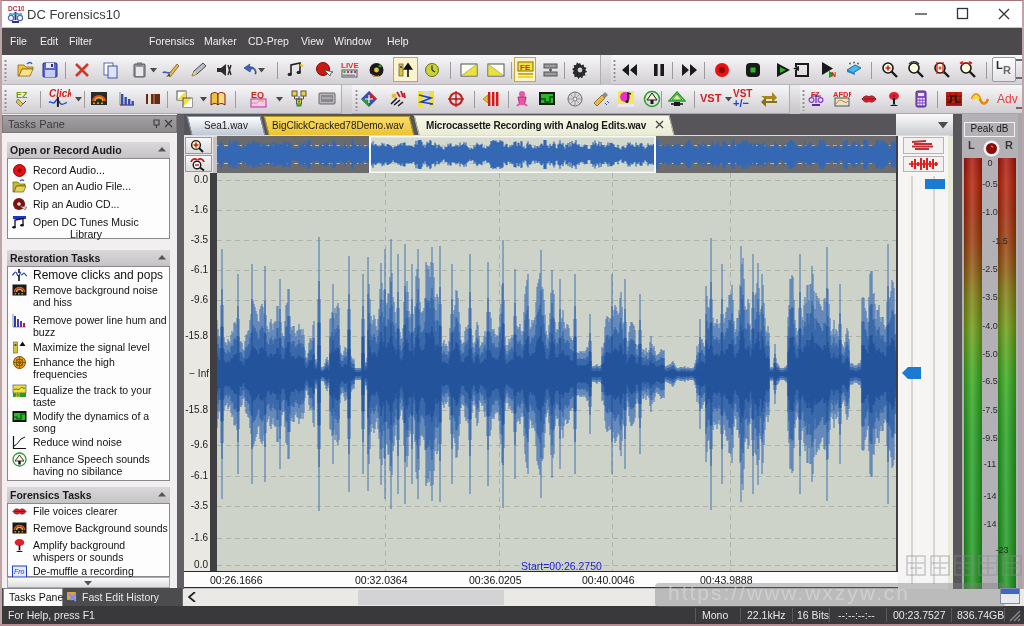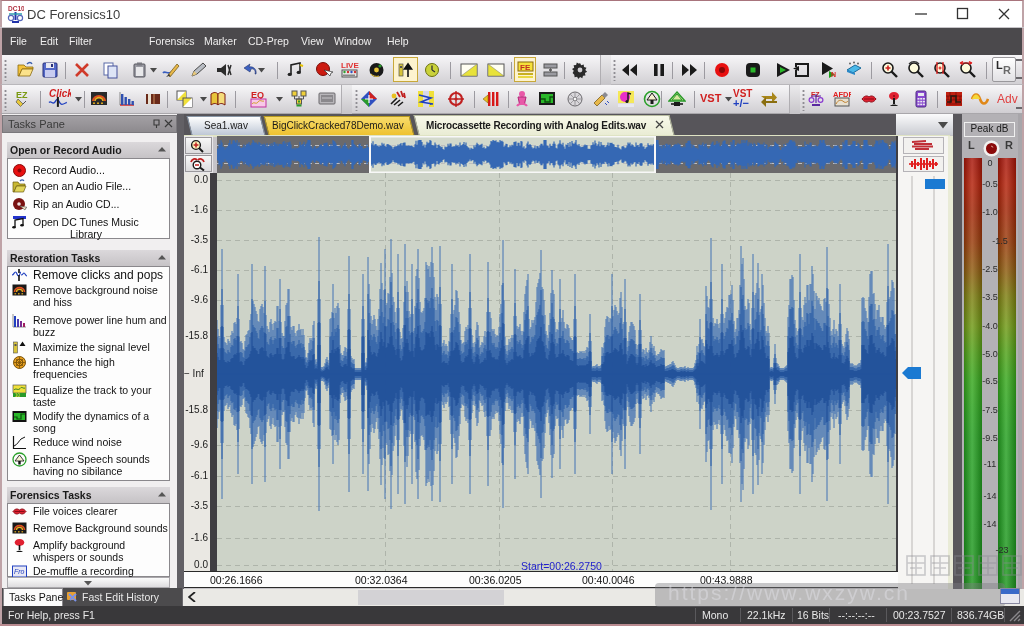--- a/index.html
+++ b/index.html
@@ -469,21 +469,21 @@
 <div style="position:absolute;left:184px;top:234px;width:24px;text-align:right;font-size:10px;color:#1a1a1a;">-3.5</div>
 <div style="position:absolute;left:184px;top:264px;width:24px;text-align:right;font-size:10px;color:#1a1a1a;">-6.1</div>
 <div style="position:absolute;left:184px;top:294px;width:24px;text-align:right;font-size:10px;color:#1a1a1a;">-9.6</div>
 <div style="position:absolute;left:184px;top:330px;width:24px;text-align:right;font-size:10px;color:#1a1a1a;">-15.8</div>
 <div style="position:absolute;left:184px;top:404px;width:24px;text-align:right;font-size:10px;color:#1a1a1a;">-15.8</div>
 <div style="position:absolute;left:184px;top:439px;width:24px;text-align:right;font-size:10px;color:#1a1a1a;">-9.6</div>
 <div style="position:absolute;left:184px;top:470px;width:24px;text-align:right;font-size:10px;color:#1a1a1a;">-6.1</div>
 <div style="position:absolute;left:184px;top:500px;width:24px;text-align:right;font-size:10px;color:#1a1a1a;">-3.5</div>
 <div style="position:absolute;left:184px;top:532px;width:24px;text-align:right;font-size:10px;color:#1a1a1a;">-1.6</div>
 <div style="position:absolute;left:184px;top:559px;width:24px;text-align:right;font-size:10px;color:#1a1a1a;">0.0</div>
-<div style="position:absolute;left:184px;top:368px;width:25px;text-align:left;font-size:10px;color:#1a1a1a;">− Inf</div>
+<div style="position:absolute;left:184px;top:368px;width:25px;text-align:right;font-size:10px;color:#1a1a1a;">− Inf</div>
 <div style="position:absolute;left:210px;top:173px;width:7px;height:398px;background:#3f3e42;"></div>
 <svg class="ab" style="left:217px;top:173px" width="680" height="398" viewBox="217 173 680 398">
     <rect x="217" y="173" width="680" height="398" fill="#cdd3c8"></rect>
 <path d="M217 180.5H897M217 210.5H897M217 240.5H897M217 270.5H897M217 300.5H897M217 336.5H897M217 410.5H897M217 445.5H897M217 476.5H897M217 506.5H897M217 538.5H897M217 565.5H897" stroke="#aeb4aa" stroke-dasharray="5 4" stroke-width="1" fill="none"></path>
 <path d="M385.5 173V571M499.5 173V571M612.5 173V571M730.5 173V571" stroke="#aeb4aa" stroke-dasharray="5 4" stroke-width="1" fill="none"></path>
 <path d="M217 374H897" stroke="#2e5f9f" stroke-width="1"></path>
 <path d="M217 320V428M218 329V419M219 336V412M220 338V410M221 305V443M222 249V499M223 305V443M224 337V411M225 342V406M226 343V405M227 345V403M228 339V409M229 341V407M230 343V405M231 335V413M232 331V417M233 333V415M234 323V425M235 322V426M236 324V424M237 318V430M238 274V474M239 319V429M240 342V406M241 341V407M242 343V405M243 349V399M244 350V398M245 341V407M246 335V413M247 334V414M248 331V417M249 330V418M250 320V428M251 314V434M252 264V484M253 301V447M254 304V444M255 307V441M256 311V437M257 314V434M258 321V427M259 322V426M260 309V439M261 306V442M262 304V444M263 307V441M264 313V435M265 266V482M266 315V433M267 326V422M268 329V419M269 332V416M270 322V426M271 319V429M272 324V424M273 330V418M274 323V425M275 321V427M276 322V426M277 306V442M278 306V442M279 321V427M280 279V469M281 322V426M282 333V415M283 336V412M284 336V412M285 321V427M286 305V443M287 303V445M288 289V459M289 289V459M290 316V432M291 327V421M292 330V418M293 326V422M294 326V422M295 333V415M296 336V412M297 331V417M298 330V418M299 324V424M300 330V418M301 329V419M302 335V413M303 329V419M304 335V413M305 350V398M306 357V391M307 358V390M308 353V395M309 343V405M310 338V410M311 340V408M312 338V410M313 325V423M314 321V427M315 360V388M316 359V389M317 362V386M318 299V449M319 237V511M320 299V449M321 367V381M322 367V381M323 367V381M324 366V382M325 363V385M326 359V389M327 357V391M328 360V388M329 363V385M330 319V429M331 318V430M332 312V436M333 284V464M334 318V430M335 308V440M336 313V435M337 306V442M338 303V445M339 308V440M340 345V403M341 353V395M342 355V393M343 355V393M344 351V397M345 347V401M346 348V400M347 352V396M348 309V439M349 256V492M350 309V439M351 356V392M352 358V390M353 360V388M354 359V389M355 368V380M356 368V380M357 368V380M358 368V380M359 368V380M360 368V380M361 368V380M362 319V429M363 274V474M364 319V429M365 363V385M366 362V386M367 358V390M368 257V491M369 284V464M370 299V449M371 316V432M372 324V424M373 320V428M374 315V433M375 319V429M376 326V422M377 330V418M378 319V429M379 309V439M380 289V459M381 263V485M382 283V465M383 300V448M384 290V458M385 249V499M386 305V443M387 303V445M388 293V455M389 294V454M390 277V471M391 239V509M392 273V475M393 297V451M394 302V446M395 312V436M396 323V425M397 308V440M398 254V494M399 308V440M400 332V416M401 339V409M402 338V410M403 328V420M404 302V446M405 244V504M406 292V456M407 281V467M408 292V456M409 311V437M410 317V431M411 314V434M412 264V484M413 314V434M414 331V417M415 306V442M416 276V472M417 269V479M418 249V499M419 278V470M420 302V446M421 312V436M422 313V435M423 311V437M424 308V440M425 298V450M426 262V486M427 265V483M428 269V479M429 266V482M430 277V471M431 262V486M432 247V501M433 263V485M434 277V471M435 297V451M436 310V438M437 294V454M438 297V451M439 304V444M440 246V502M441 304V444M442 346V402M443 343V405M444 340V408M445 346V402M446 344V404M447 346V402M448 351V397M449 341V407M450 328V420M451 314V434M452 264V484M453 314V434M454 310V438M455 305V443M456 290V458M457 291V457M458 298V450M459 312V436M460 324V424M461 340V408M462 344V404M463 343V405M464 342V406M465 331V417M466 327V421M467 329V419M468 325V423M469 308V440M470 254V494M471 308V440M472 335V413M473 343V405M474 347V401M475 342V406M476 330V418M477 322V426M478 325V423M479 336V412M480 347V401M481 345V403M482 342V406M483 343V405M484 336V412M485 331V417M486 337V411M487 312V436M488 262V486M489 312V436M490 312V436M491 318V430M492 329V419M493 331V417M494 329V419M495 334V414M496 337V411M497 335V413M498 336V412M499 327V421M500 314V434M501 304V444M502 285V463M503 240V508M504 300V448M505 337V411M506 345V403M507 351V397M508 345V403M509 339V409M510 342V406M511 338V410M512 335V413M513 338V410M514 316V432M515 269V479M516 316V432M517 326V422M518 329V419M519 327V421M520 324V424M521 331V417M522 335V413M523 331V417M524 312V436M525 294V454M526 286V462M527 280V468M528 274V474M529 319V429M530 329V419M531 327V421M532 320V428M533 323V425M534 320V428M535 317V431M536 302V446M537 287V461M538 283V465M539 279V469M540 273V475M541 250V498M542 287V461M543 289V459M544 300V448M545 315V433M546 331V417M547 335V413M548 338V410M549 325V423M550 313V435M551 293V455M552 270V478M553 290V458M554 294V454M555 322V426M556 332V416M557 329V419M558 330V418M559 322V426M560 279V469M561 322V426M562 318V430M563 310V438M564 322V426M565 328V420M566 329V419M567 324V424M568 325V423M569 328V420M570 337V411M571 338V410M572 340V408M573 340V408M574 319V429M575 274V474M576 319V429M577 352V396M578 353V395M579 353V395M580 351V397M581 352V396M582 351V397M583 353V395M584 351V397M585 353V395M586 350V398M587 347V401M588 348V400M589 341V407M590 314V434M591 341V407M592 367V381M593 366V382M594 366V382M595 366V382M596 365V383M597 364V384M598 366V382M599 366V382M600 366V382M601 365V383M602 347V401M603 348V400M604 343V405M605 327V421M606 319V429M607 316V432M608 317V431M609 322V426M610 318V430M611 319V429M612 274V474M613 316V432M614 310V438M615 305V443M616 307V441M617 311V437M618 315V433M619 313V435M620 298V450M621 292V456M622 307V441M623 324V424M624 322V426M625 279V469M626 322V426M627 347V401M628 341V407M629 332V416M630 326V422M631 322V426M632 322V426M633 324V424M634 326V422M635 330V418M636 344V404M637 349V399M638 345V403M639 330V418M640 294V454M641 330V418M642 352V396M643 349V399M644 350V398M645 354V394M646 348V400M647 352V396M648 353V395M649 350V398M650 342V406M651 336V412M652 344V404M653 348V400M654 346V402M655 351V397M656 355V393M657 356V392M658 354V394M659 354V394M660 352V396M661 349V399M662 350V398M663 351V397M664 350V398M665 367V381M666 366V382M667 366V382M668 365V383M669 365V383M670 364V384M671 364V384M672 362V386M673 361V387M674 363V385M675 365V383M676 367V381M677 368V380M678 368V380M679 368V380M680 367V381M681 367V381M682 367V381M683 368V380M684 367V381M685 366V382M686 368V380M687 368V380M688 367V381M689 368V380M690 368V380M691 368V380M692 368V380M693 368V380M694 367V381M695 363V385M696 360V388M697 346V402M698 352V396M699 344V404M700 319V429M701 340V408M702 339V409M703 343V405M704 346V402M705 347V401M706 286V462M707 296V452M708 307V441M709 308V440M710 299V449M711 238V510M712 299V449M713 318V430M714 326V422M715 323V425M716 324V424M717 319V429M718 324V424M719 328V420M720 323V425M721 314V434M722 264V484M723 314V434M724 323V425M725 318V430M726 312V436M727 307V441M728 308V440M729 295V453M730 295V453M731 294V454M732 285V463M733 300V448M734 321V427M735 332V416M736 329V419M737 318V430M738 318V430M739 310V438M740 285V463M741 246V502M742 264V484M743 258V490M744 279V469M745 306V442M746 310V438M747 309V439M748 299V449M749 303V445M750 324V424M751 330V418M752 308V440M753 254V494M754 308V440M755 295V453M756 293V455M757 283V465M758 263V485M759 288V460M760 312V436M761 309V439M762 274V474M763 285V463M764 303V445M765 318V430M766 331V417M767 333V415M768 326V422M769 333V415M770 368V380M771 367V381M772 367V381M773 368V380M774 358V390M775 344V404M776 358V390M777 363V385M778 364V384M779 366V382M780 368V380M781 368V380M782 368V380M783 368V380M784 368V380M785 367V381M786 366V382M787 365V383M788 317V431M789 305V443M790 279V469M791 279V469M792 275V473M793 277V471M794 300V448M795 320V428M796 328V420M797 335V413M798 331V417M799 308V440M800 254V494M801 308V440M802 317V431M803 320V428M804 305V443M805 297V451M806 303V445M807 285V463M808 285V463M809 300V448M810 284V464M811 284V464M812 266V482M813 274V474M814 291V457M815 309V439M816 293V455M817 296V452M818 300V448M819 298V450M820 304V444M821 306V442M822 310V438M823 311V437M824 299V449M825 298V450M826 302V446M827 247V501M828 289V459M829 304V444M830 318V430M831 331V417M832 335V413M833 329V419M834 320V428M835 334V414M836 329V419M837 331V417M838 336V412M839 324V424M840 284V464M841 324V424M842 344V404M843 346V402M844 348V400M845 342V406M846 334V414M847 328V420M848 331V417M849 339V409M850 363V385M851 364V384M852 363V385M853 364V384M854 366V382M855 365V383M856 366V382M857 365V383M858 364V384M859 363V385M860 363V385M861 360V388M862 298V450M863 297V451M864 298V450M865 308V440M866 311V437M867 318V430M868 322V426M869 297V451M870 274V474M871 271V477M872 271V477M873 294V454M874 293V455M875 304V444M876 319V429M877 310V438M878 310V438M879 305V443M880 317V431M881 322V426M882 317V431M883 317V431M884 325V423M885 329V419M886 327V421M887 302V446M888 244V504M889 299V449M890 297V451M891 291V457M892 280V468M893 282V466M894 288V460M895 314V434M896 334V414" stroke="#4272b4" stroke-width="1"></path>
 <path d="M217 337V411M218 344V404M219 348V400M220 349V399M221 327V421M222 289V459M223 327V421M224 349V399M225 352V396M226 353V395M227 354V394M228 350V398M229 352V396M230 353V395M231 347V401M232 345V403M233 346V402M234 339V409M235 338V410M236 340V408M237 336V412M238 306V442M239 337V411M240 352V396M241 352V396M242 353V395M243 357V391M244 358V390M245 351V397M246 347V401M247 347V401M248 345V403M249 344V404M250 337V411M251 333V415M252 299V449M253 325V423M254 327V421M255 328V420M256 331V417M257 333V415M258 338V410M259 339V409M260 330V418M261 328V420M262 326V422M263 328V420M264 332V416M265 301V447M266 334V414M267 342V406M268 344V404M269 345V403M270 339V409M271 337V411M272 340V408M273 344V404M274 340V408M275 338V410M276 339V409M277 328V420M278 328V420M279 338V410M280 309V439M281 338V410M282 346V402M283 348V400M284 348V400M285 338V410M286 327V421M287 326V422M288 316V432M289 316V432M290 334V414M291 342V406M292 344V404M293 341V407M294 341V407M295 346V402M296 348V400M297 345V403M298 344V404M299 340V408M300 344V404M301 343V405M302 348V400M303 344V404M304 347V401M305 358V390M306 362V386M307 363V385M308 360V388M309 353V395M310 350V398M311 351V397M312 349V399M313 341V407M314 338V410M315 365V383M316 364V384M317 366V382M318 323V425M319 281V467M320 323V425M321 369V379M322 370V378M323 370V378M324 369V379M325 367V381M326 364V384M327 362V386M328 365V383M329 366V382M330 337V411M331 336V412M332 332V416M333 313V435M334 336V412M335 329V419M336 332V416M337 328V420M338 325V423M339 329V419M340 354V394M341 360V388M342 361V387M343 361V387M344 358V390M345 356V392M346 356V392M347 359V389M348 330V418M349 294V454M350 330V418M351 362V386M352 363V385M353 364V384M354 364V384M355 370V378M356 370V378M357 370V378M358 370V378M359 370V378M360 370V378M361 370V378M362 337V411M363 306V442M364 337V411M365 367V381M366 366V382M367 363V385M368 294V454M369 313V435M370 323V425M371 335V413M372 340V408M373 337V411M374 334V414M375 337V411M376 342V406M377 344V404M378 336V412M379 330V418M380 316V432M381 299V449M382 312V436M383 323V425M384 317V431M385 289V459M386 327V421M387 326V422M388 319V429M389 320V428M390 308V440M391 282V466M392 305V443M393 322V426M394 325V423M395 332V416M396 339V409M397 329V419M398 292V456M399 329V419M400 345V403M401 351V397M402 349V399M403 342V406M404 325V423M405 286V462M406 318V430M407 311V437M408 318V430M409 331V417M410 335V413M411 333V415M412 299V449M413 333V415M414 344V404M415 328V420M416 308V440M417 303V445M418 289V459M419 309V439M420 325V423M421 332V416M422 333V415M423 331V417M424 329V419M425 322V426M426 298V450M427 300V448M428 303V445M429 301V447M430 308V440M431 298V450M432 288V460M433 299V449M434 308V440M435 321V427M436 331V417M437 320V428M438 321V427M439 326V422M440 287V461M441 326V422M442 355V393M443 353V395M444 351V397M445 355V393M446 354V394M447 355V393M448 358V390M449 352V396M450 342V406M451 333V415M452 299V449M453 333V415M454 330V418M455 327V421M456 317V431M457 318V430M458 322V426M459 332V416M460 340V408M461 351V397M462 354V394M463 353V395M464 352V396M465 345V403M466 342V406M467 344V404M468 340V408M469 329V419M470 292V456M471 329V419M472 347V401M473 353V395M474 356V392M475 352V396M476 344V404M477 338V410M478 340V408M479 348V400M480 356V392M481 354V394M482 352V396M483 353V395M484 348V400M485 345V403M486 349V399M487 332V416M488 298V450M489 332V416M490 332V416M491 336V412M492 343V405M493 345V403M494 343V405M495 347V401M496 349V399M497 347V401M498 348V400M499 342V406M500 333V415M501 327V421M502 313V435M503 283V465M504 324V424M505 349V399M506 354V394M507 358V390M508 355V393M509 350V398M510 352V396M511 349V399M512 347V401M513 349V399M514 335V413M515 303V445M516 335V413M517 341V407M518 344V404M519 342V406M520 340V408M521 344V404M522 348V400M523 345V403M524 332V416M525 320V428M526 314V434M527 310V438M528 306V442M529 336V412M530 344V404M531 342V406M532 337V411M533 339V409M534 337V411M535 335V413M536 325V423M537 315V433M538 312V436M539 309V439M540 305V443M541 290V458M542 315V433M543 316V432M544 324V424M545 334V414M546 345V403M547 348V400M548 349V399M549 341V407M550 332V416M551 319V429M552 303V445M553 317V431M554 319V429M555 339V409M556 346V402M557 343V405M558 344V404M559 338V410M560 309V439M561 338V410M562 336V412M563 331V417M564 339V409M565 343V405M566 343V405M567 340V408M568 341V407M569 343V405M570 349V399M571 349V399M572 351V397M573 351V397M574 337V411M575 306V442M576 337V411M577 359V389M578 359V389M579 359V389M580 358V390M581 359V389M582 359V389M583 359V389M584 358V390M585 360V388M586 358V390M587 356V392M588 357V391M589 352V396M590 333V415M591 352V396M592 369V379M593 368V380M594 368V380M595 369V379M596 368V380M597 367V381M598 368V380M599 369V379M600 368V380M601 368V380M602 356V392M603 356V392M604 353V395M605 342V406M606 337V411M607 335V413M608 335V413M609 339V409M610 336V412M611 337V411M612 306V442M613 334V414M614 330V418M615 327V421M616 329V419M617 331V417M618 334V414M619 333V415M620 323V425M621 318V430M622 329V419M623 340V408M624 338V410M625 309V439M626 338V410M627 355V393M628 351V397M629 346V402M630 341V407M631 339V409M632 339V409M633 340V408M634 341V407M635 344V404M636 354V394M637 357V391M638 355V393M639 344V404M640 320V428M641 344V404M642 359V389M643 357V391M644 358V390M645 361V387M646 356V392M647 359V389M648 360V388M649 358V390M650 352V396M651 348V400M652 353V395M653 356V392M654 355V393M655 358V390M656 361V387M657 361V387M658 360V388M659 360V388M660 359V389M661 357V391M662 358V390M663 358V390M664 358V390M665 369V379M666 369V379M667 368V380M668 368V380M669 368V380M670 367V381M671 367V381M672 366V382M673 365V383M674 366V382M675 368V380M676 369V379M677 370V378M678 370V378M679 370V378M680 370V378M681 369V379M682 369V379M683 370V378M684 369V379M685 369V379M686 370V378M687 370V378M688 369V379M689 370V378M690 370V378M691 370V378M692 370V378M693 370V378M694 369V379M695 366V382M696 364V384M697 355V393M698 359V389M699 353V395M700 337V411M701 351V397M702 350V398M703 353V395M704 355V393M705 356V392M706 314V434M707 321V427M708 328V420M709 329V419M710 323V425M711 282V466M712 323V425M713 336V412M714 341V407M715 339V409M716 340V408M717 337V411M718 340V408M719 343V405M720 339V409M721 333V415M722 299V449M723 333V415M724 339V409M725 336V412M726 332V416M727 328V420M728 329V419M729 320V428M730 321V427M731 320V428M732 313V435M733 324V424M734 338V410M735 345V403M736 344V404M737 336V412M738 336V412M739 331V417M740 314V434M741 287V461M742 299V449M743 295V453M744 310V438M745 328V420M746 330V418M747 329V419M748 323V425M749 326V422M750 340V408M751 344V404M752 329V419M753 292V456M754 329V419M755 320V428M756 319V429M757 312V436M758 299V449M759 315V433M760 332V416M761 330V418M762 306V442M763 314V434M764 326V422M765 336V412M766 345V403M767 346V402M768 341V407M769 346V402M770 370V378M771 369V379M772 369V379M773 370V378M774 363V385M775 354V394M776 363V385M777 367V381M778 367V381M779 368V380M780 370V378M781 370V378M782 370V378M783 370V378M784 370V378M785 369V379M786 368V380M787 368V380M788 336V412M789 327V421M790 309V439M791 309V439M792 307V441M793 308V440M794 324V424M795 337V411M796 343V405M797 348V400M798 345V403M799 329V419M800 292V456M801 329V419M802 335V413M803 337V411M804 327V421M805 322V426M806 326V422M807 313V435M808 314V434M809 324V424M810 313V435M811 313V435M812 301V447M813 306V442M814 318V430M815 330V418M816 319V429M817 321V427M818 323V425M819 323V425M820 326V422M821 328V420M822 331V417M823 331V417M824 323V425M825 323V425M826 325V423M827 288V460M828 316V432M829 327V421M830 336V412M831 345V403M832 348V400M833 343V405M834 337V411M835 347V401M836 343V405M837 345V403M838 348V400M839 340V408M840 313V435M841 340V408M842 353V395M843 355V393M844 356V392M845 352V396M846 347V401M847 342V406M848 345V403M849 350V398M850 367V381M851 367V381M852 367V381M853 367V381M854 368V380M855 368V380M856 369V379M857 368V380M858 367V381M859 367V381M860 367V381M861 365V383M862 322V426M863 321V427M864 322V426M865 329V419M866 331V417M867 336V412M868 339V409M869 322V426M870 306V442M871 304V444M872 304V444M873 320V428M874 319V429M875 326V422M876 336V412M877 330V418M878 330V418M879 327V421M880 335V413M881 339V409M882 336V412M883 335V413M884 341V407M885 343V405M886 342V406M887 325V423M888 286V462M889 323V425M890 321V427M891 318V430M892 310V438M893 311V437M894 315V433M895 334V414M896 347V401" stroke="#2c5ea6" stroke-width="1"></path>
 <path d="M217 353V395M218 357V391M219 360V388M220 360V388M221 348V400M222 326V422M223 348V400M224 360V388M225 362V386M226 362V386M227 363V385M228 361V387M229 362V386M230 362V386M231 359V389M232 358V390M233 358V390M234 355V393M235 354V394M236 355V393M237 353V395M238 336V412M239 353V395M240 362V386M241 361V387M242 362V386M243 365V383M244 365V383M245 361V387M246 359V389M247 359V389M248 358V390M249 357V391M250 354V394M251 351V397M252 332V416M253 346V402M254 348V400M255 348V400M256 350V398M257 351V397M258 354V394M259 354V394M260 349V399M261 348V400M262 347V401M263 348V400M264 351V397M265 333V415M266 351V397M267 356V392M268 357V391M269 358V390M270 354V394M271 353V395M272 355V393M273 357V391M274 355V393M275 354V394M276 354V394M277 348V400M278 348V400M279 354V394M280 338V410M281 354V394M282 359V389M283 360V388M284 359V389M285 354V394M286 348V400M287 347V401M288 342V406M289 342V406M290 352V396M291 356V392M292 357V391M293 356V392M294 356V392M295 359V389M296 359V389M297 358V390M298 357V391M299 355V393M300 357V391M301 357V391M302 359V389M303 357V391M304 359V389M305 365V383M306 368V380M307 368V380M308 366V382M309 362V386M310 360V388M311 361V387M312 360V388M313 355V393M314 354V394M315 369V379M316 368V380M317 369V379M318 345V403M319 322V426M320 345V403M321 371V377M322 372V376M323 371V377M324 371V377M325 370V378M326 368V380M327 367V381M328 369V379M329 370V378M330 353V395M331 353V395M332 350V398M333 340V408M334 353V395M335 349V399M336 351V397M337 348V400M338 347V401M339 349V399M340 363V385M341 366V382M342 367V381M343 367V381M344 365V383M345 364V384M346 364V384M347 366V382M348 349V399M349 329V419M350 349V399M351 367V381M352 368V380M353 369V379M354 368V380M355 372V376M356 372V376M357 372V376M358 372V376M359 372V376M360 372V376M361 372V376M362 353V395M363 336V412M364 353V395M365 370V378M366 370V378M367 368V380M368 330V418M369 340V408M370 346V402M371 352V396M372 355V393M373 354V394M374 352V396M375 353V395M376 356V392M377 357V391M378 353V395M379 349V399M380 342V406M381 332V416M382 339V409M383 346V402M384 342V406M385 326V422M386 348V400M387 347V401M388 343V405M389 344V404M390 337V411M391 323V425M392 336V412M393 345V403M394 347V401M395 350V398M396 355V393M397 349V399M398 328V420M399 349V399M400 358V390M401 361V387M402 360V388M403 356V392M404 347V401M405 325V423M406 343V405M407 339V409M408 343V405M409 350V398M410 352V396M411 351V397M412 332V416M413 351V397M414 357V391M415 348V400M416 337V411M417 334V414M418 326V422M419 338V410M420 347V401M421 350V398M422 351V397M423 350V398M424 349V399M425 345V403M426 332V416M427 333V415M428 334V414M429 333V415M430 337V411M431 331V417M432 326V422M433 332V416M434 337V411M435 345V403M436 350V398M437 344V404M438 345V403M439 347V401M440 325V423M441 347V401M442 363V385M443 362V386M444 361V387M445 363V385M446 363V385M447 363V385M448 365V383M449 361V387M450 356V392M451 351V397M452 332V416M453 351V397M454 350V398M455 348V400M456 342V406M457 343V405M458 345V403M459 350V398M460 355V393M461 361V387M462 363V385M463 362V386M464 362V386M465 358V390M466 356V392M467 357V391M468 355V393M469 349V399M470 328V420M471 349V399M472 359V389M473 362V386M474 364V384M475 362V386M476 357V391M477 354V394M478 355V393M479 359V389M480 364V384M481 363V385M482 362V386M483 362V386M484 360V388M485 358V390M486 360V388M487 351V397M488 331V417M489 351V397M490 350V398M491 353V395M492 357V391M493 358V390M494 357V391M495 359V389M496 360V388M497 359V389M498 360V388M499 356V392M500 351V397M501 348V400M502 340V408M503 323V425M504 346V402M505 360V388M506 363V385M507 365V383M508 363V385M509 361V387M510 362V386M511 360V388M512 359V389M513 360V388M514 352V396M515 334V414M516 352V396M517 356V392M518 357V391M519 356V392M520 355V393M521 357V391M522 359V389M523 358V390M524 350V398M525 344V404M526 340V408M527 338V410M528 336V412M529 353V395M530 357V391M531 356V392M532 353V395M533 355V393M534 353V395M535 352V396M536 347V401M537 341V407M538 339V409M539 338V410M540 336V412M541 327V421M542 341V407M543 342V406M544 346V402M545 352V396M546 358V390M547 359V389M548 360V388M549 355V393M550 351V397M551 343V405M552 334V414M553 342V406M554 344V404M555 354V394M556 358V390M557 357V391M558 357V391M559 354V394M560 338V410M561 354V394M562 353V395M563 350V398M564 354V394M565 356V392M566 357V391M567 355V393M568 355V393M569 356V392M570 360V388M571 360V388M572 361V387M573 361V387M574 353V395M575 336V412M576 353V395M577 365V383M578 366V382M579 366V382M580 365V383M581 366V382M582 365V383M583 366V382M584 365V383M585 366V382M586 365V383M587 364V384M588 364V384M589 361V387M590 351V397M591 361V387M592 371V377M593 371V377M594 371V377M595 371V377M596 371V377M597 370V378M598 371V377M599 371V377M600 371V377M601 371V377M602 364V384M603 364V384M604 362V386M605 356V392M606 353V395M607 352V396M608 352V396M609 354V394M610 353V395M611 353V395M612 336V412M613 352V396M614 350V398M615 348V400M616 349V399M617 350V398M618 352V396M619 351V397M620 345V403M621 343V405M622 349V399M623 355V393M624 354V394M625 338V410M626 354V394M627 364V384M628 361V387M629 358V390M630 356V392M631 354V394M632 354V394M633 355V393M634 356V392M635 357V391M636 363V385M637 365V383M638 363V385M639 357V391M640 344V404M641 357V391M642 366V382M643 365V383M644 365V383M645 367V381M646 364V384M647 366V382M648 366V382M649 365V383M650 362V386M651 360V388M652 363V385M653 364V384M654 363V385M655 365V383M656 367V381M657 367V381M658 366V382M659 366V382M660 366V382M661 364V384M662 365V383M663 365V383M664 365V383M665 371V377M666 371V377M667 371V377M668 371V377M669 370V378M670 370V378M671 370V378M672 369V379M673 369V379M674 370V378M675 370V378M676 371V377M677 372V376M678 372V376M679 372V376M680 372V376M681 371V377M682 371V377M683 372V376M684 371V377M685 371V377M686 372V376M687 372V376M688 371V377M689 372V376M690 372V376M691 372V376M692 372V376M693 372V376M694 371V377M695 370V378M696 369V379M697 363V385M698 366V382M699 363V385M700 353V395M701 361V387M702 361V387M703 362V386M704 363V385M705 364V384M706 340V408M707 344V404M708 349V399M709 349V399M710 346V402M711 322V426M712 346V402M713 353V395M714 356V392M715 355V393M716 355V393M717 353V395M718 355V393M719 357V391M720 355V393M721 351V397M722 332V416M723 351V397M724 355V393M725 353V395M726 350V398M727 349V399M728 349V399M729 344V404M730 344V404M731 344V404M732 340V408M733 346V402M734 354V394M735 358V390M736 357V391M737 353V395M738 353V395M739 350V398M740 340V408M741 325V423M742 332V416M743 330V418M744 338V410M745 348V400M746 350V398M747 349V399M748 346V402M749 347V401M750 355V393M751 357V391M752 349V399M753 328V420M754 349V399M755 344V404M756 343V405M757 339V409M758 332V416M759 341V407M760 350V398M761 349V399M762 336V412M763 340V408M764 347V401M765 353V395M766 358V390M767 358V390M768 356V392M769 359V389M770 372V376M771 371V377M772 371V377M773 372V376M774 368V380M775 363V385M776 368V380M777 370V378M778 370V378M779 371V377M780 372V376M781 372V376M782 372V376M783 372V376M784 372V376M785 371V377M786 371V377M787 371V377M788 352V396M789 348V400M790 338V410M791 338V410M792 336V412M793 337V411M794 346V402M795 353V395M796 357V391M797 359V389M798 358V390M799 349V399M800 328V420M801 349V399M802 352V396M803 353V395M804 348V400M805 345V403M806 347V401M807 340V408M808 340V408M809 346V402M810 340V408M811 340V408M812 333V415M813 336V412M814 343V405M815 349V399M816 343V405M817 344V404M818 346V402M819 345V403M820 347V401M821 348V400M822 350V398M823 350V398M824 345V403M825 345V403M826 347V401M827 326V422M828 342V406M829 348V400M830 353V395M831 358V390M832 359V389M833 357V391M834 353V395M835 359V389M836 357V391M837 358V390M838 359V389M839 355V393M840 340V408M841 355V393M842 363V385M843 363V385M844 364V384M845 362V386M846 359V389M847 356V392M848 358V390M849 361V387M850 370V378M851 370V378M852 370V378M853 370V378M854 371V377M855 371V377M856 371V377M857 371V377M858 370V378M859 370V378M860 370V378M861 369V379M862 345V403M863 345V403M864 345V403M865 349V399M866 350V398M867 353V395M868 354V394M869 345V403M870 336V412M871 335V413M872 335V413M873 344V404M874 343V405M875 347V401M876 353V395M877 350V398M878 350V398M879 348V400M880 352V396M881 354V394M882 353V395M883 352V396M884 355V393M885 357V391M886 356V392M887 347V401M888 325V423M889 346V402M890 345V403M891 343V405M892 338V410M893 339V409M894 341V407M895 351V397M896 359V389" stroke="#1c4d96" stroke-width="1"></path>
 </svg>

